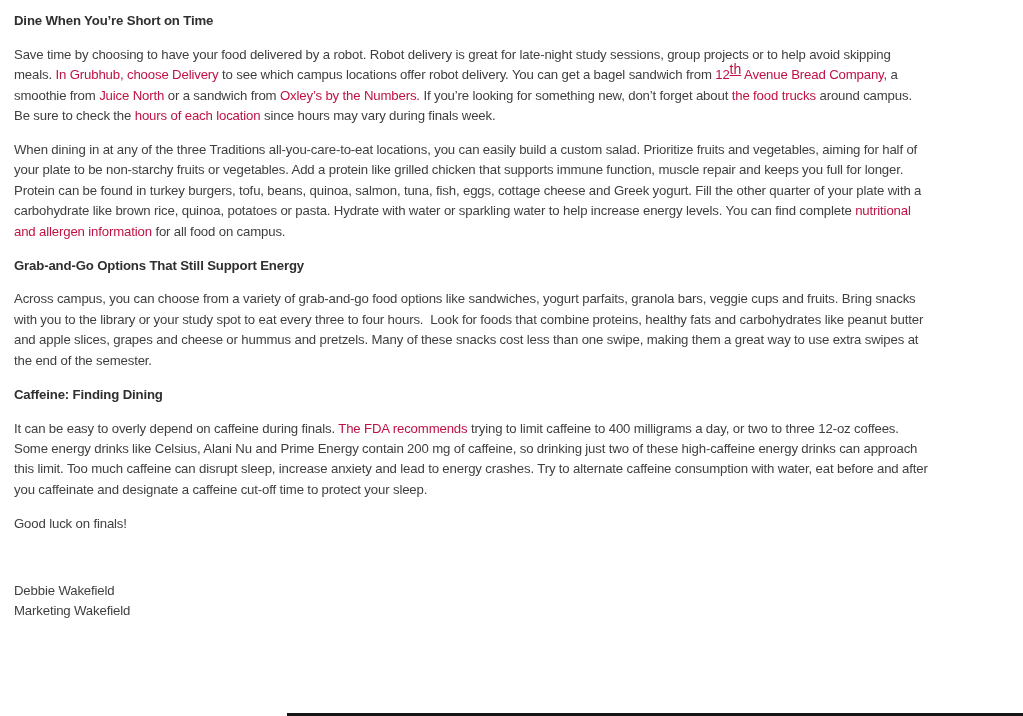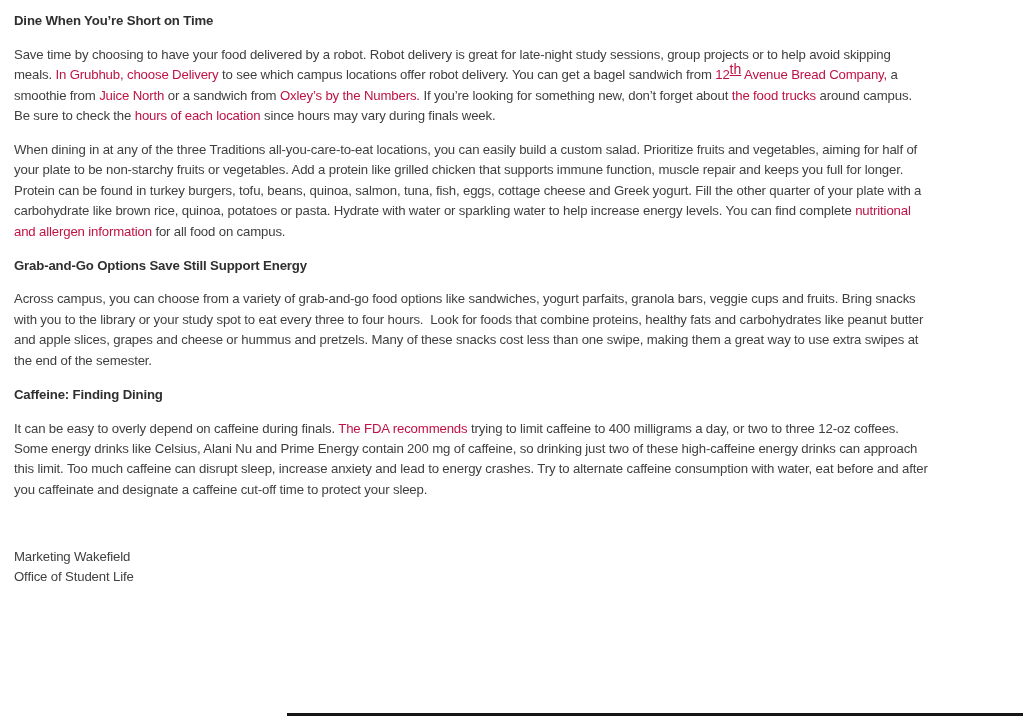--- a/index.html
+++ b/index.html
@@ -50,24 +50,25 @@
     background: #161616;
   }
 </style>
 </head>
 <body>
 
 <div class="email-body" id="email-body">
     <div class="section-heading">Dine When You’re Short on Time</div>
     <p class="paragraph"><span>Save time by choosing to have your food delivered by a robot. Robot delivery is great for late-night study sessions, group projects or to help avoid skipping meals. </span><a class="link">In Grubhub, choose Delivery</a><span> to see which campus locations offer robot delivery. You can get a bagel sandwich from </span><a class="link">12</a><a class="link"><sup>th</sup></a><a class="link"> Avenue Bread Company,</a><span> a smoothie from </span><a class="link">Juice North</a><span> or a sandwich from </span><a class="link">Oxley’s by the Numbers.</a><span> If you’re looking for something new, don’t forget about </span><a class="link">the food trucks</a><span> around campus. Be sure to check the </span><a class="link">hours of each location</a><span> since hours may vary during finals week.</span></p>
     <p class="paragraph"><span>When dining in at any of the three Traditions all-you-care-to-eat locations, you can easily build a custom salad. Prioritize fruits and vegetables, aiming for half of your plate to be non-starchy fruits or vegetables. Add a protein like grilled chicken that supports immune function, muscle repair and keeps you full for longer. Protein can be found in turkey burgers, tofu, beans, quinoa, salmon, tuna, fish, eggs, cottage cheese and Greek yogurt. Fill the other quarter of your plate with a carbohydrate like brown rice, quinoa, potatoes or pasta. Hydrate with water or sparkling water to help increase energy levels. You can find complete </span><a class="link">nutritional and allergen information</a><span> for all food on campus.</span></p>
-    <div class="section-heading">Grab-and-Go Options Save Still Support Energy</div>
+    <div class="section-heading">Grab-and-Go Options That Still Support Energy</div>
     <p class="paragraph"><span>Across campus, you can choose from a variety of grab-and-go food options like sandwiches, yogurt parfaits, granola bars, veggie cups and fruits. Bring snacks with you to the library or your study spot to eat every three to four hours.&nbsp; Look for foods that combine proteins, healthy fats and carbohydrates like peanut butter and apple slices, grapes and cheese or hummus and pretzels. Many of these snacks cost less than one swipe, making them a great way to use extra swipes at the end of the semester.</span></p>
     <div class="section-heading">Caffeine: Finding Dining</div>
     <p class="paragraph"><span>It can be easy to overly depend on caffeine during finals. </span><a class="link">The FDA recommends</a><span> trying to limit caffeine to 400 milligrams a day, or two to three 12-oz coffees. Some energy drinks like Celsius, Alani Nu and Prime Energy contain 200 mg of caffeine, so drinking just two of these high-caffeine energy drinks can approach this limit. Too much caffeine can disrupt sleep, increase anxiety and lead to energy crashes. Try to alternate caffeine consumption with water, eat before and after you caffeinate and designate a caffeine cut-off time to protect your sleep.</span></p>
+    <p class="paragraph"><span>Good luck on finals!</span></p>
     <div class="spacer"></div>
     <div class="signature">
+      <div class="signature-line">Debbie Wakefield</div>
       <div class="signature-line">Marketing Wakefield</div>
-      <div class="signature-line">Office of Student Life</div>
     </div>
   </div>
 
 <div class="bottom-edge-bar"></div>
 
 </body></html>

